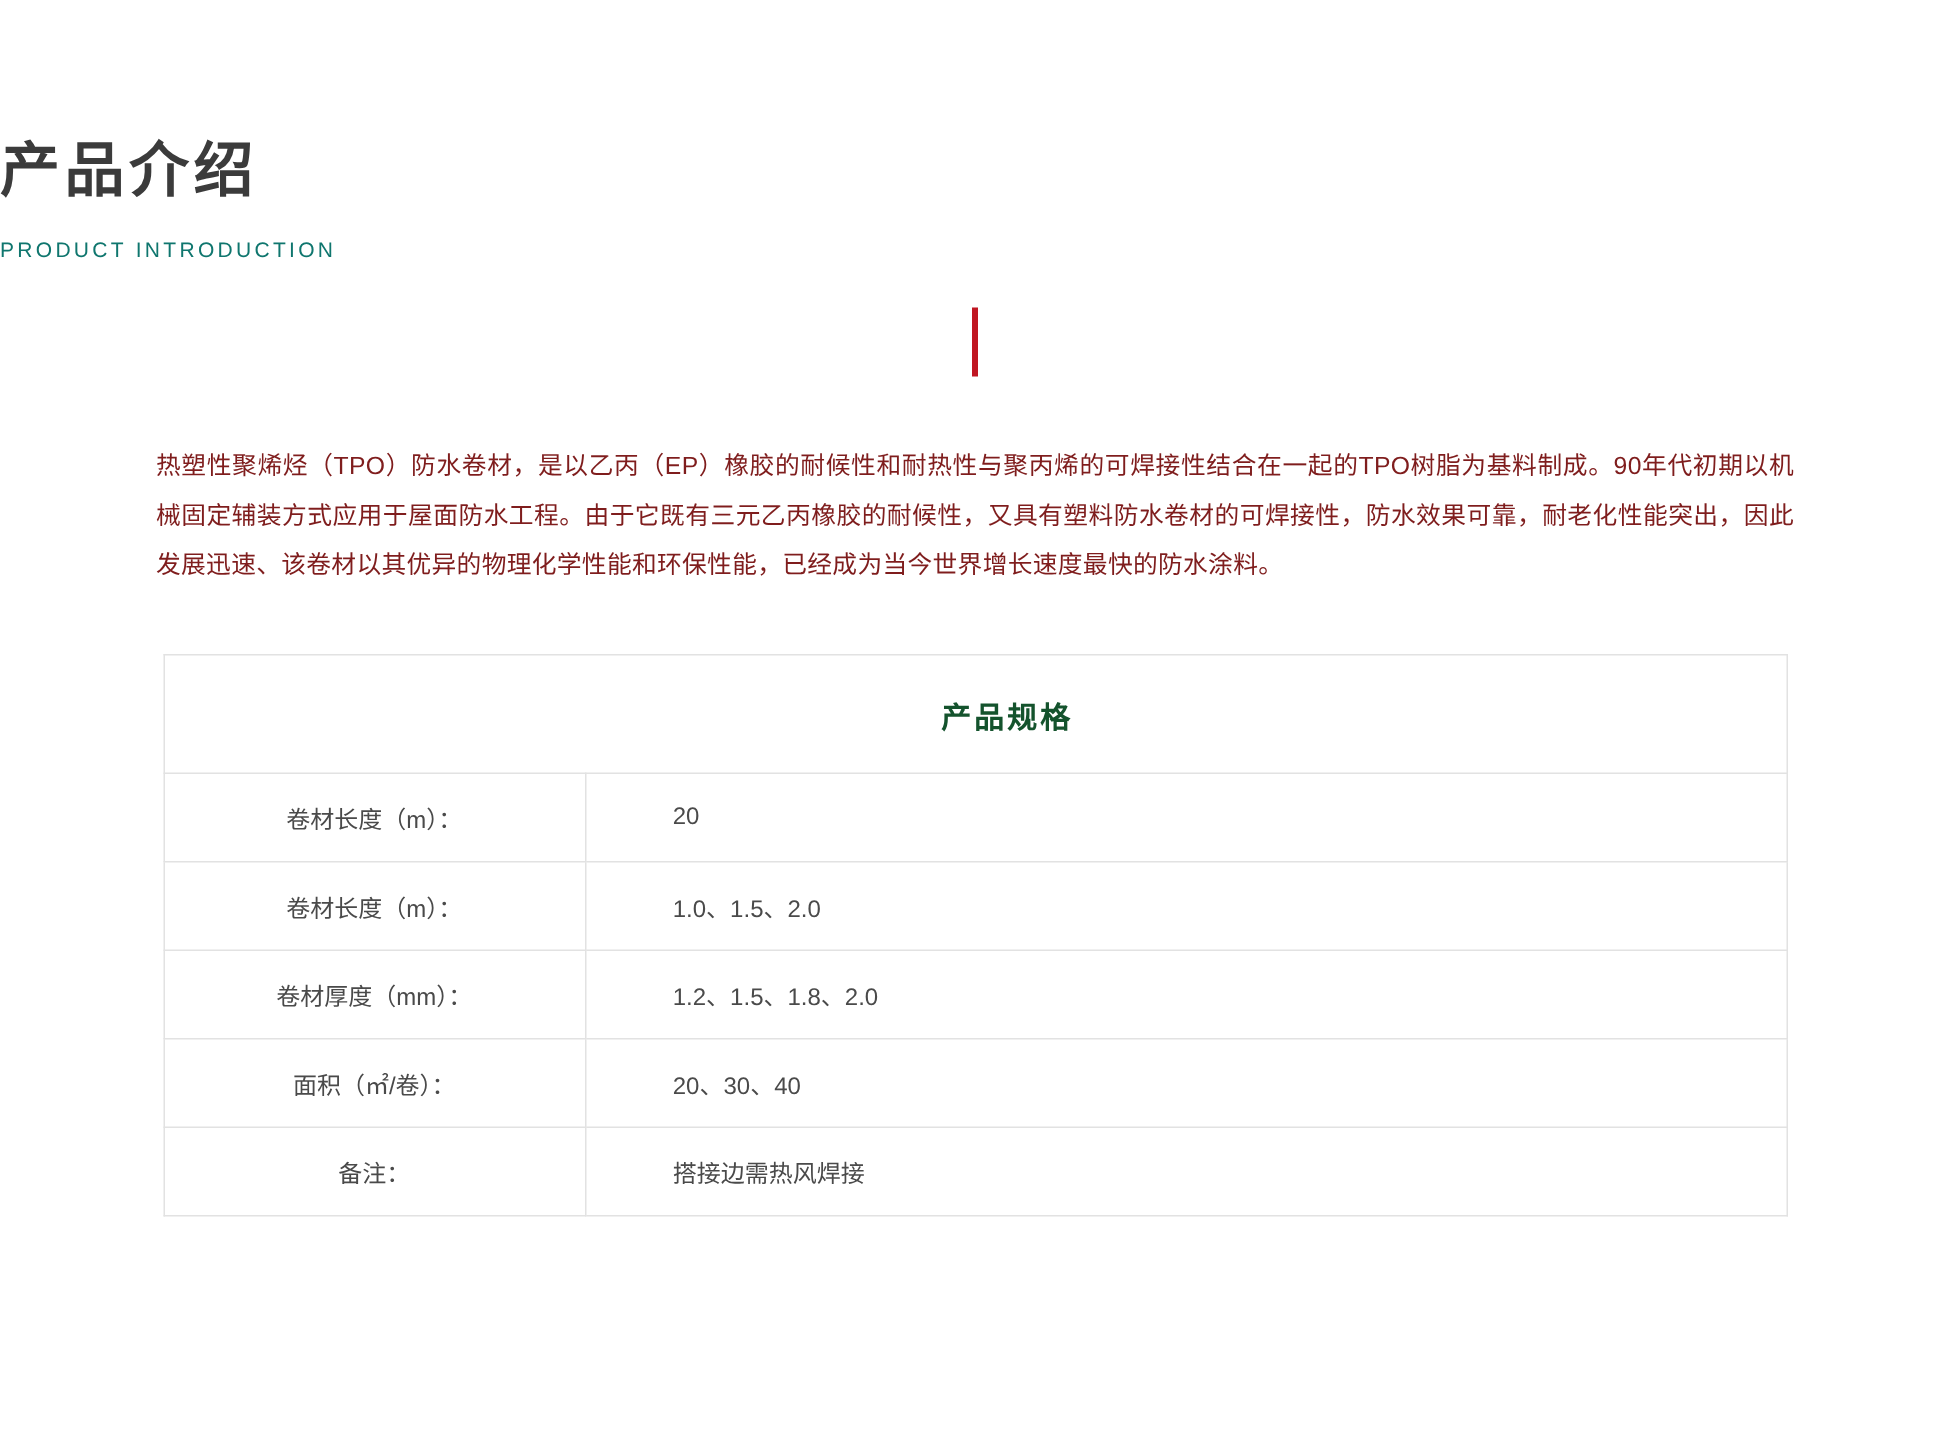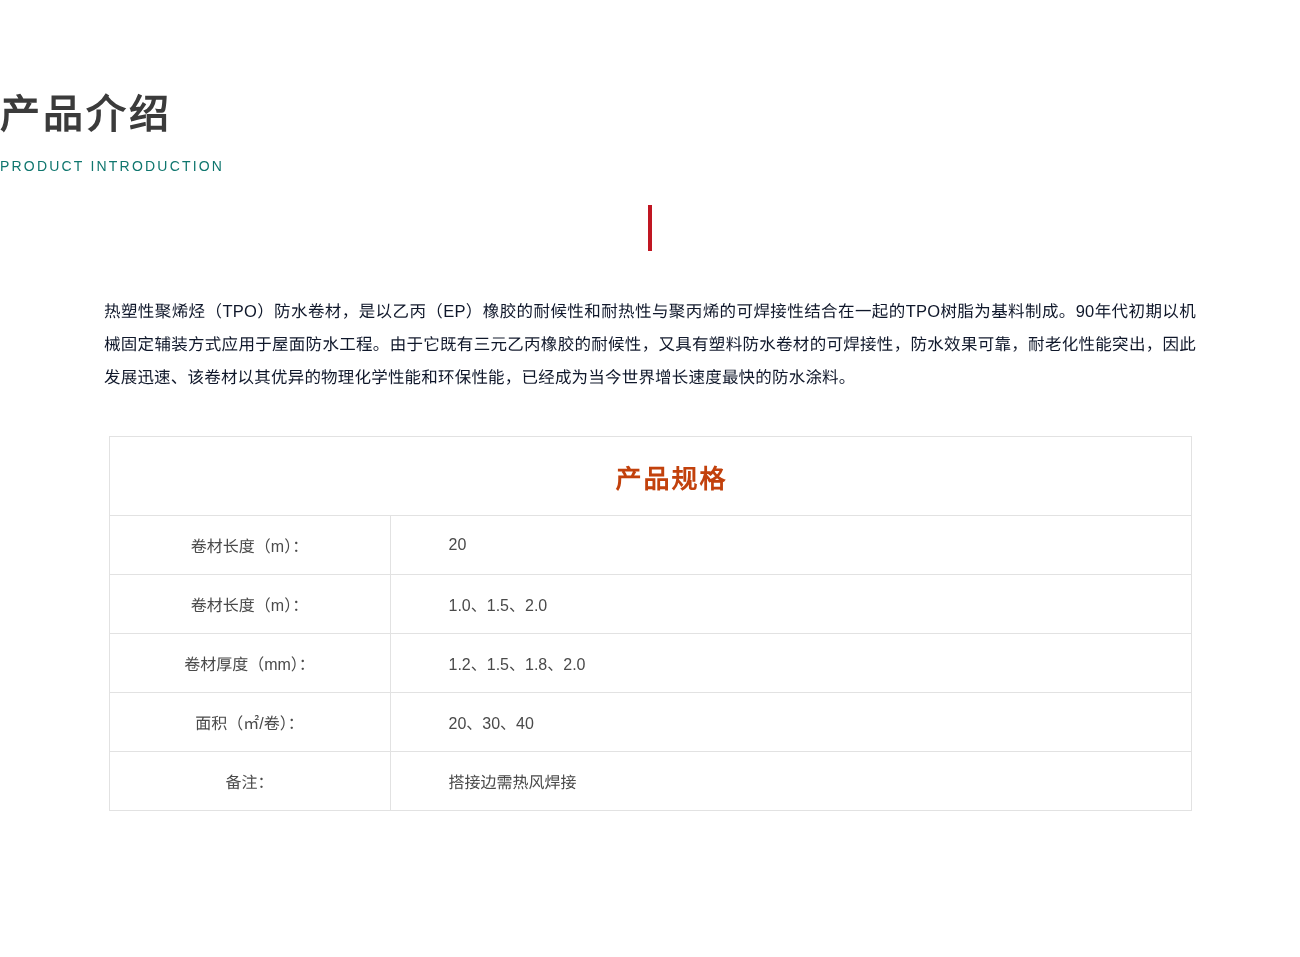--- a/index.html
+++ b/index.html
@@ -43,21 +43,21 @@
     width: 4px;
     height: 46px;
     background: #c01622;
   }
   
   .intro {
     margin: 44px auto 0 auto;
     width: 1092px;
     font-size: 16.5px;
     line-height: 33px;
-    color: #0f172a;
+    color: #7f1d1d;
     text-align: justify;
     letter-spacing: 0.2px;
   }
   
   .spec-wrap {
     margin: 42px auto 0 auto;
     width: 1083px;
   }
   table.spec {
     width: 100%;
@@ -68,23 +68,23 @@
   table.spec td {
     border: 1px solid #e2e2e2;
     height: 56px;
     font-size: 16px;
     color: #4a4a4a;
     vertical-align: middle;
   }
   table.spec td.caption {
     height: 76px;
     text-align: center;
-    font-size: 26px;
+    font-size: 20px;
     font-weight: bold;
-    color: #c2410c;
+    color: #14532d;
     letter-spacing: 2px;
     border-left: 1px solid #e2e2e2;
     border-right: 1px solid #e2e2e2;
     padding-left: 44px;
   }
   table.spec td.key {
     width: 281px;
     text-align: center;
     padding: 0 10px;
   }

